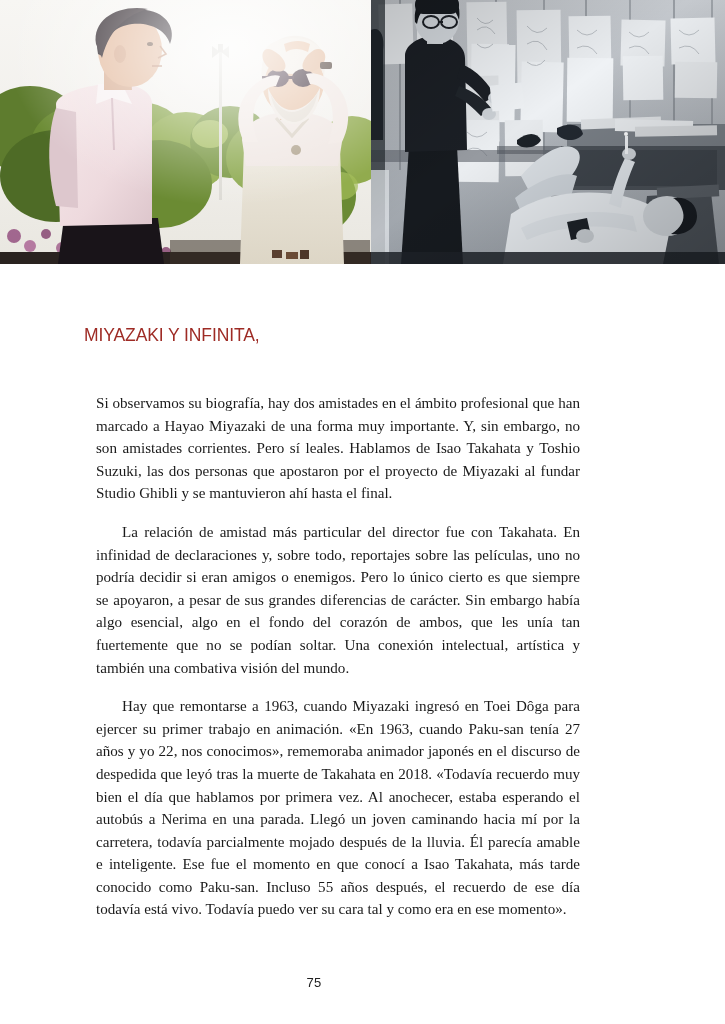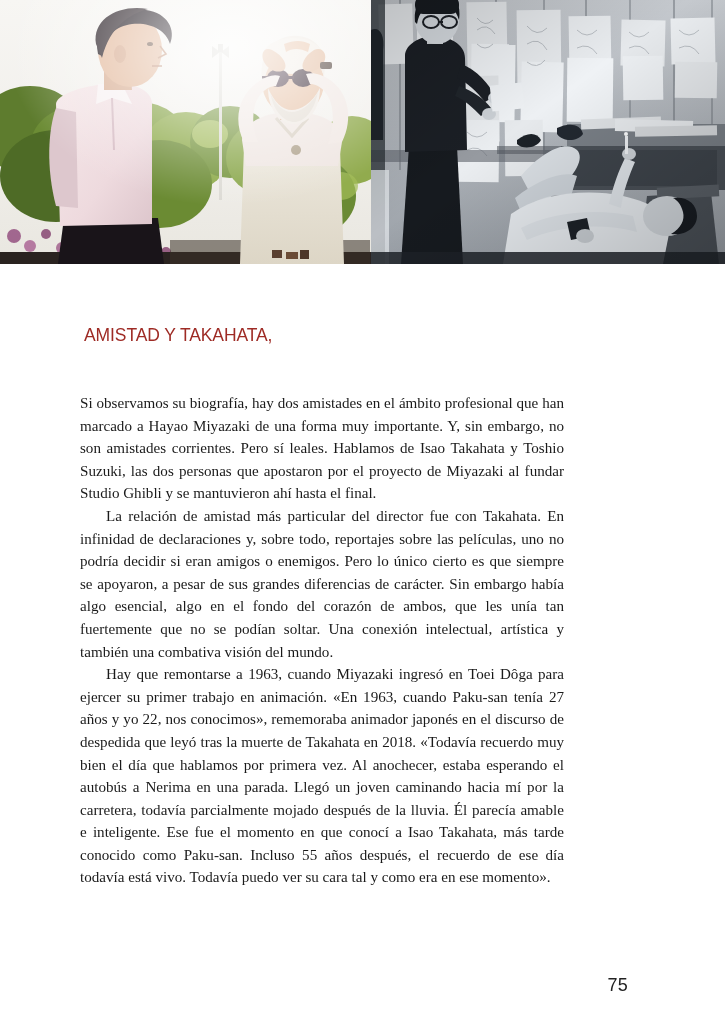--- a/index.html
+++ b/index.html
@@ -45,48 +45,49 @@
     line-height: 22px;
     letter-spacing: -0.1px;
     color: #9E2B25;
     font-weight: 400;
   }
   .section-heading .hl { display: block; white-space: nowrap; }
 
   
   .body-copy {
     position: absolute;
-    left: 80px;
+    left: 96px;
     top: 392px;
     width: 484px;
     font-family: "Liberation Serif", serif;
     font-size: 15.1px;
     line-height: 22.6px;
     color: #1a1a1a;
     text-align: justify;
     text-justify: inter-word;
     hyphens: manual;
   }
   .body-copy p {
     margin: 0;
     text-indent: 0;
   }
   .body-copy p + p {
     text-indent: 26px;
+    margin-top: 16px;
   }
 
   
   .folio {
     position: absolute;
     left: 0;
     top: 975px;
     width: 628px;
-    text-align: right;
+    text-align: center;
     font-family: "Liberation Sans", sans-serif;
-    font-size: 18px;
+    font-size: 13px;
     color: #222222;
     letter-spacing: 0.3px;
   }
 </style>
 </head>
 <body>
 
 <div class="page">
 
   <div class="photo-strip">
@@ -352,21 +353,21 @@
         <rect x="0" y="170" width="18" height="94" fill="#e2e6ea" opacity="0.75"></rect>
 
         <rect x="0" y="252" width="354" height="12" fill="#1d2228" opacity="0.85"></rect>
 
         <rect x="0" y="0" width="354" height="264" fill="url(#bwVig)"></rect>
       </svg>
     </div>
   </div>
 
   <h1 class="section-heading">
-    <span class="hl">AMISTAD Y TAKAHATA,</span>
+    <span class="hl">MIYAZAKI Y INFINITA,</span>
   </h1>
 
   <div class="body-copy">
     <p>Si observamos su biografía, hay dos amistades en el ámbito profesional que han marcado a Hayao Miyazaki de una forma muy importante. Y, sin embargo, no son amistades corrientes. Pero sí leales. Hablamos de Isao Takahata y Toshio Suzuki, las dos personas que apostaron por el proyecto de Miyazaki al fundar Studio Ghibli y se mantuvieron ahí hasta el final.</p>
     <p>La relación de amistad más particular del director fue con Takahata. En infinidad de declaraciones y, sobre todo, reportajes sobre las películas, uno no podría decidir si eran amigos o enemigos. Pero lo único cierto es que siempre se apoyaron, a pesar de sus grandes diferencias de carácter. Sin embargo había algo esencial, algo en el fondo del corazón de ambos, que les unía tan fuertemente que no se podían soltar. Una conexión intelectual, artística y también una combativa visión del mundo.</p>
     <p>Hay que remontarse a 1963, cuando Miyazaki ingresó en Toei Dôga para ejercer su primer trabajo en animación. «En 1963, cuando Paku-san tenía 27 años y yo 22, nos conocimos», rememoraba animador japonés en el discurso de despedida que leyó tras la muerte de Takahata en 2018. «Todavía recuerdo muy bien el día que hablamos por primera vez. Al anochecer, estaba esperando el autobús a Nerima en una parada. Llegó un joven caminando hacia mí por la carretera, todavía parcialmente mojado después de la lluvia. Él parecía amable e inteligente. Ese fue el momento en que conocí a Isao Takahata, más tarde conocido como Paku-san. Incluso 55 años después, el recuerdo de ese día todavía está vivo. Todavía puedo ver su cara tal y como era en ese momento».</p>
   </div>
 
   <div class="folio">75</div>
 

